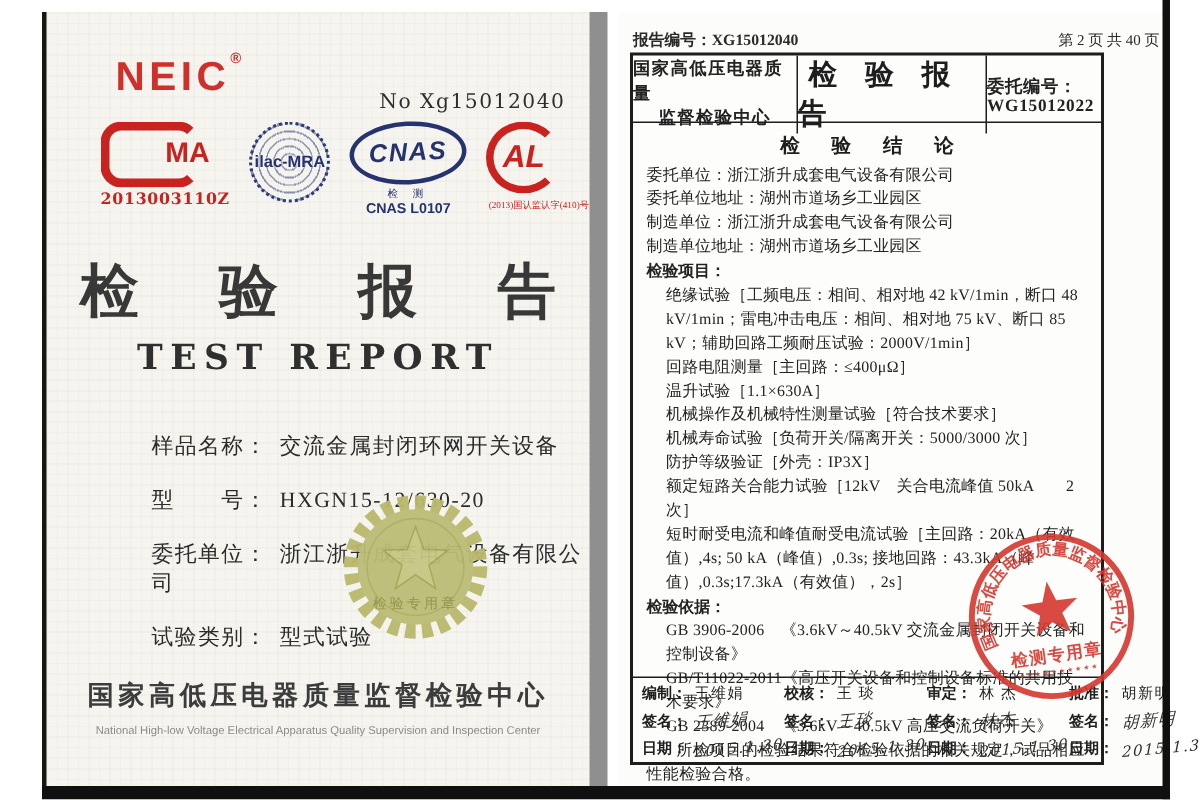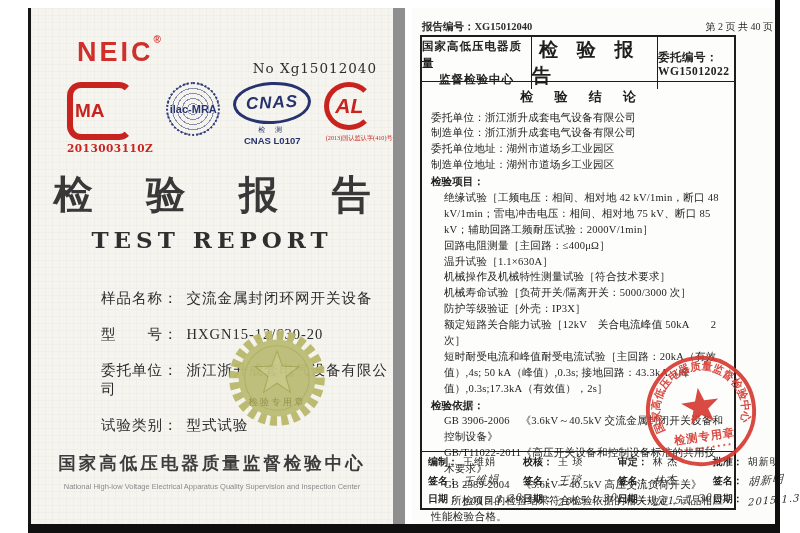--- a/index.html
+++ b/index.html
@@ -21,22 +21,22 @@
   .right-edge { position:absolute; left:775px; top:0; width:5px; height:533px; background:#101010; }
 
   .neic-logo { margin:26px 0 0 46px; color:#d02f2a; font-family:"Liberation Sans", sans-serif;
                font-weight:900; font-size:27px; letter-spacing:3px; }
   .neic-logo sup { font-size:10px; font-weight:700; vertical-align:18px; letter-spacing:0; }
   .report-no { position:absolute; right:16px; top:52px; font-size:13.5px; color:#2e2e2e;
                font-family:"DejaVu Serif", serif; letter-spacing:1px; }
 
   .marks { display:flex; align-items:flex-start; gap:13px; margin:14px 0 0 36px; height:66px; }
   .mark { text-align:center; position:relative; }
-  .cma-shape { width:66px; height:58px; border:6px solid #c8231f; border-radius:14px;
-               border-right-color:transparent; display:flex; align-items:center; justify-content:flex-start; }
+  .cma-shape { width:66px; height:44px; border:6px solid #c8231f; border-radius:14px;
+               border-right-color:transparent; display:flex; align-items:center; justify-content:center;padding-left:48px; }
   .cma-shape span { color:#c8231f; font-family:"Liberation Sans", sans-serif; font-weight:900;
                     font-size:19px; letter-spacing:0; margin-left:2px; }
   .cma-sub { color:#c8231f; font-weight:700; font-size:10.5px; margin-top:2px;
              font-family:"DejaVu Serif", serif; letter-spacing:0.5px; }
   .globe { width:54px; height:54px; border-radius:50%; border:2px dotted #2c3a78; position:relative;
            background:repeating-radial-gradient(circle at 50% 50%, rgba(44,58,120,0.55) 0 1px, transparent 1px 5px);
            display:flex; align-items:center; justify-content:center; }
   .globe span { color:#26336e; font-family:Liberation Sans, sans-serif; font-weight:900;
                 font-size:11px; text-shadow:0 0 2px #f5f4ef, 0 0 2px #f5f4ef; }
   .cnas-oval { width:78px; height:42px; border:3px solid #26336e; border-radius:50%;
@@ -179,22 +179,22 @@
           <div>监督检验中心</div>
         </div>
         <div class="rtitle">检 验 报 告</div>
         <div class="refno">委托编号：WG15012022</div>
       </div>
 
       <div class="rbody">
         <div class="section-title">检 验 结 论</div>
 
         <div class="iline">委托单位：浙江浙升成套电气设备有限公司</div>
+        <div class="iline">委托单位地址：湖州市道场乡工业园区</div>
         <div class="iline">制造单位：浙江浙升成套电气设备有限公司</div>
-        <div class="iline">委托单位地址：湖州市道场乡工业园区</div>
         <div class="iline">制造单位地址：湖州市道场乡工业园区</div>
 
         <div class="blabel">检验项目：</div>
         <div class="item">绝缘试验［工频电压：相间、相对地 42 kV/1min，断口 48 kV/1min；雷电冲击电压：相间、相对地 75 kV、断口 85 kV；辅助回路工频耐压试验：2000V/1min］</div>
         <div class="item">回路电阻测量［主回路：≤400μΩ］</div>
         <div class="item">温升试验［1.1×630A］</div>
         <div class="item">机械操作及机械特性测量试验［符合技术要求］</div>
         <div class="item">机械寿命试验［负荷开关/隔离开关：5000/3000 次］</div>
         <div class="item">防护等级验证［外壳：IP3X］</div>
         <div class="item">额定短路关合能力试验［12kV　关合电流峰值 50kA　　2次］</div>

